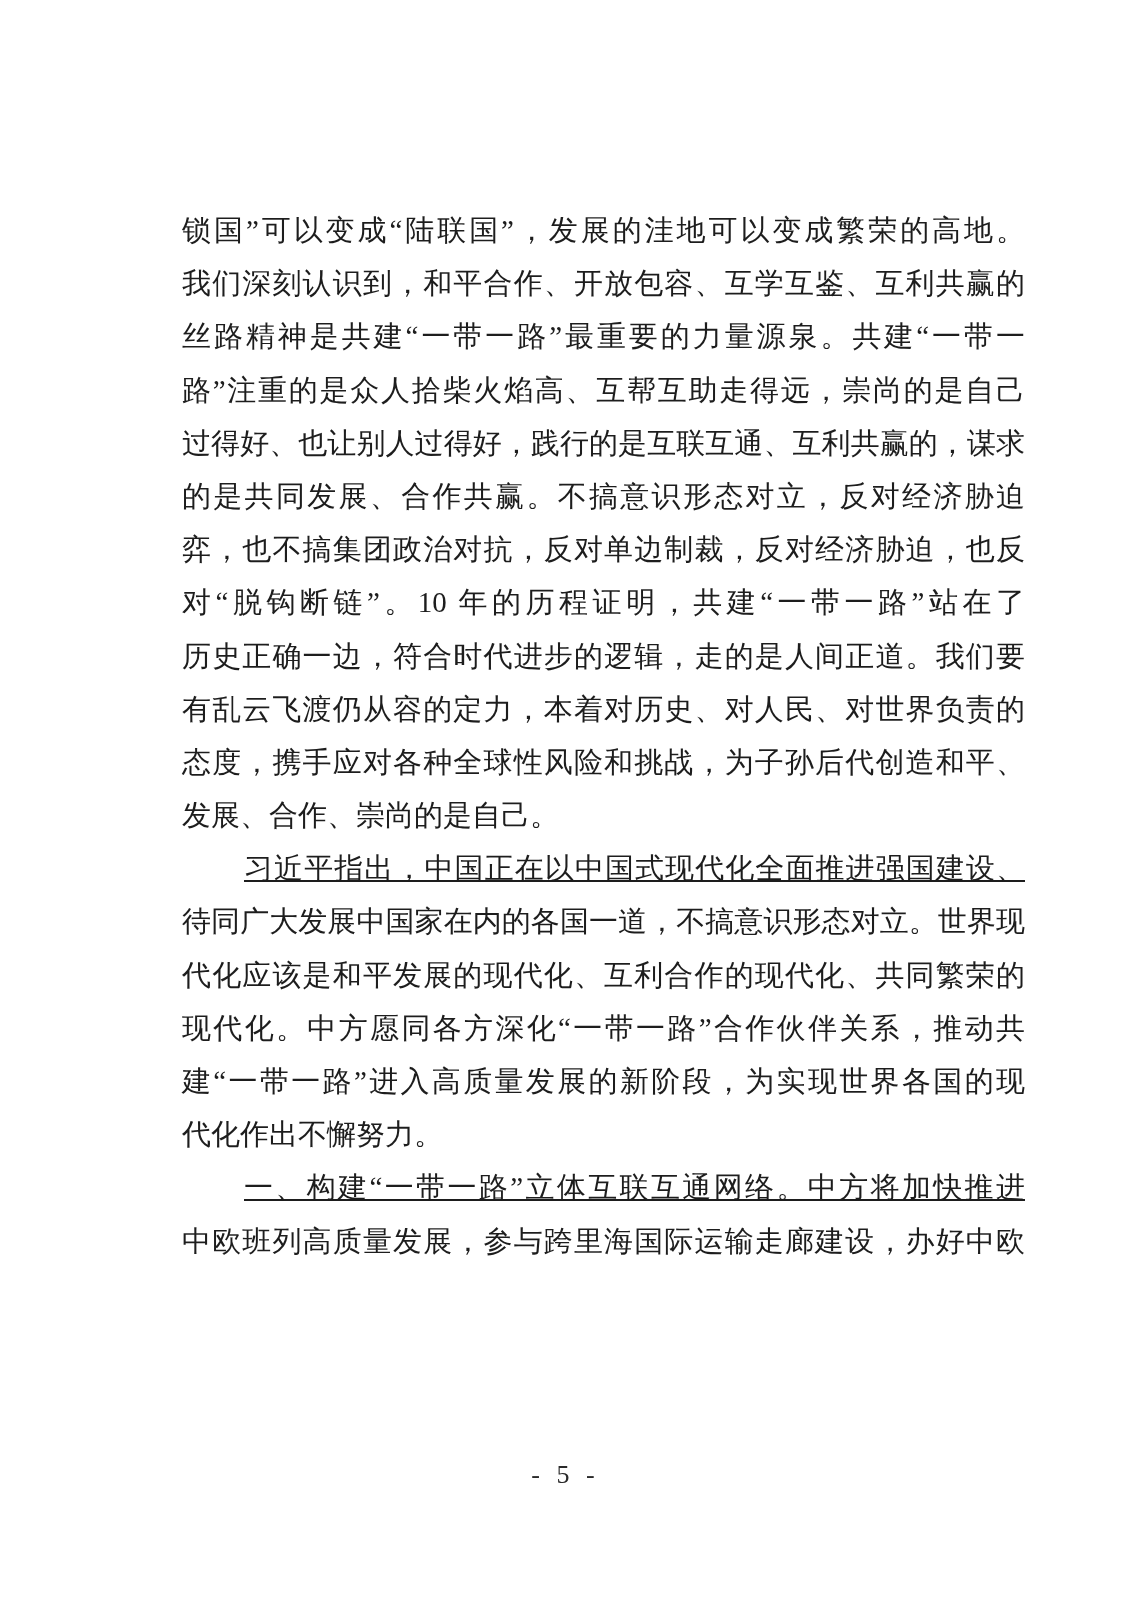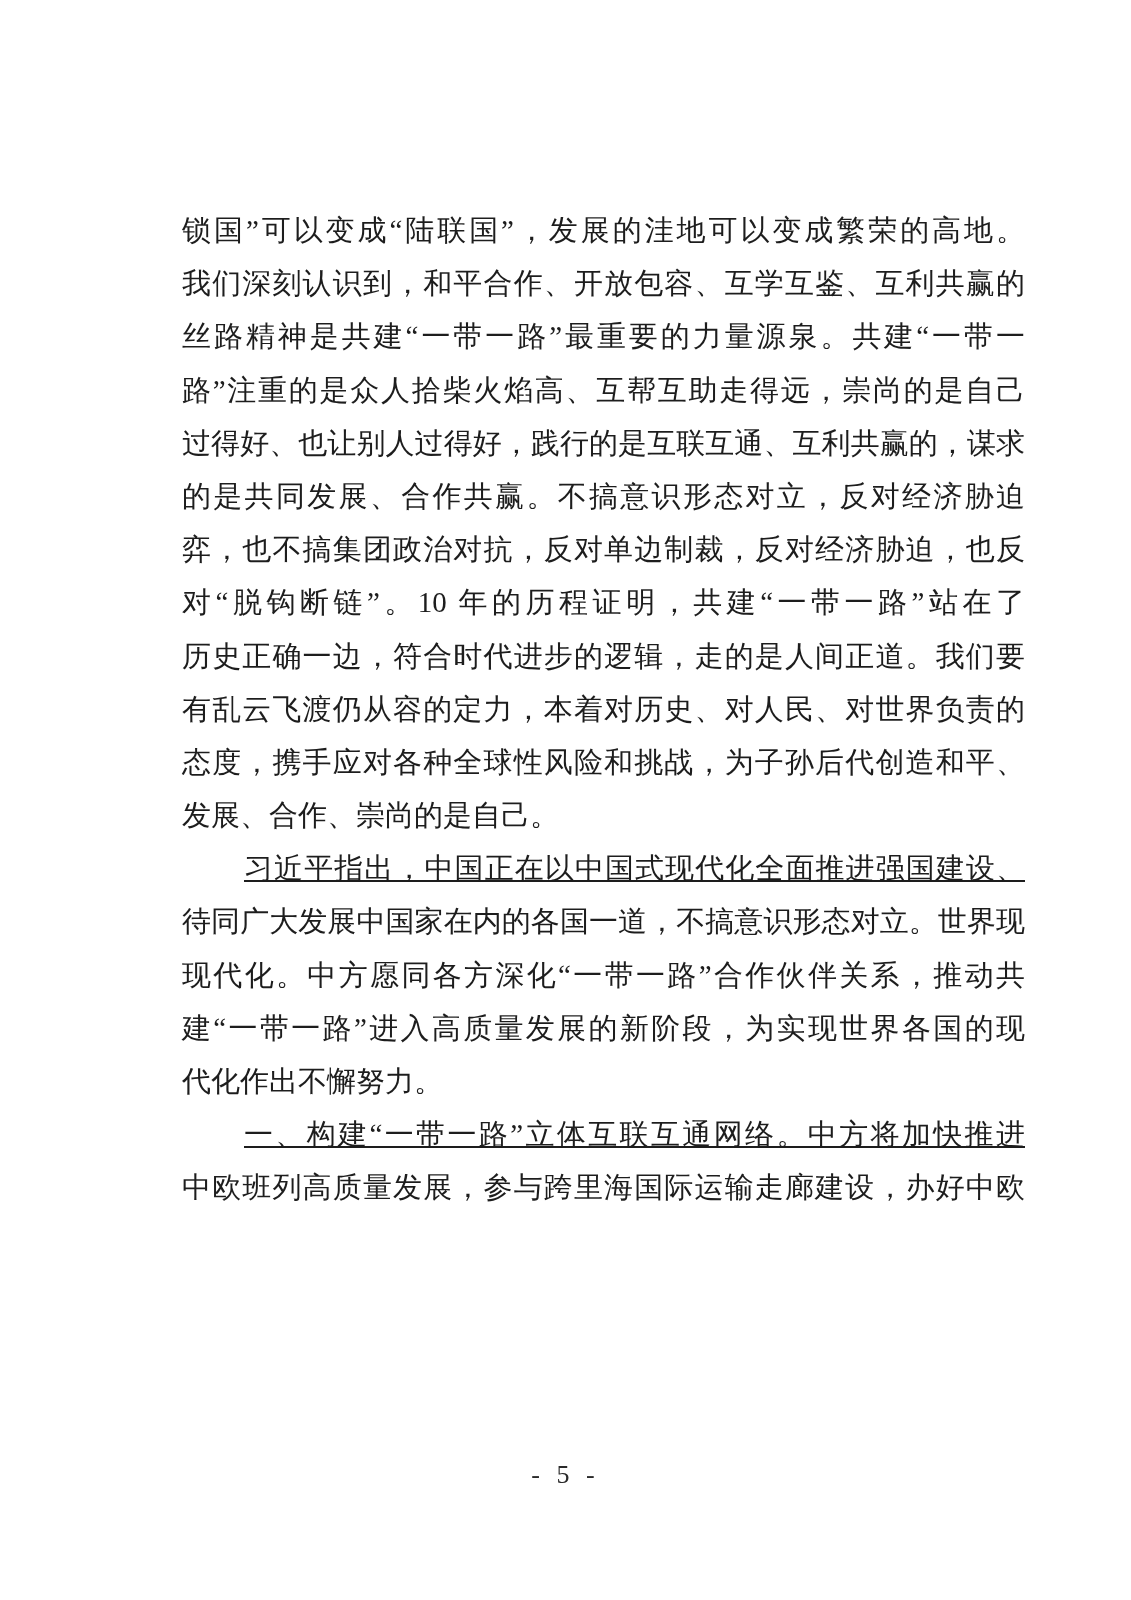--- a/index.html
+++ b/index.html
@@ -69,20 +69,21 @@
     <div class="line">过得好、也让别人过得好，践行的是互联互通、互利共赢的，谋求</div>
     <div class="line">的是共同发展、合作共赢。不搞意识形态对立，反对经济胁迫</div>
     <div class="line">弈，也不搞集团政治对抗，反对单边制裁，反对经济胁迫，也反</div>
     <div class="line">对“脱钩断链”。10 年的历程证明，共建“一带一路”站在了</div>
     <div class="line">历史正确一边，符合时代进步的逻辑，走的是人间正道。我们要</div>
     <div class="line">有乱云飞渡仍从容的定力，本着对历史、对人民、对世界负责的</div>
     <div class="line">态度，携手应对各种全球性风险和挑战，为子孙后代创造和平、</div>
     <div class="line end">发展、合作、崇尚的是自己。</div>
     <div class="line indent">习近平指出，中国正在以中国式现代化全面推进强国建设、</div>
     <div class="line">待同广大发展中国家在内的各国一道，不搞意识形态对立。世界现</div>
+    <div class="line">代化应该是和平发展的现代化、互利合作的现代化、共同繁荣的</div>
     <div class="line">现代化。中方愿同各方深化“一带一路”合作伙伴关系，推动共</div>
     <div class="line">建“一带一路”进入高质量发展的新阶段，为实现世界各国的现</div>
     <div class="line end">代化作出不懈努力。</div>
     <div class="line indent">一、构建“一带一路”立体互联互通网络。中方将加快推进</div>
     <div class="line">中欧班列高质量发展，参与跨里海国际运输走廊建设，办好中欧</div>
   </div>
   <div class="footer">- 5 -</div>
 </div>
 
 </body></html>

